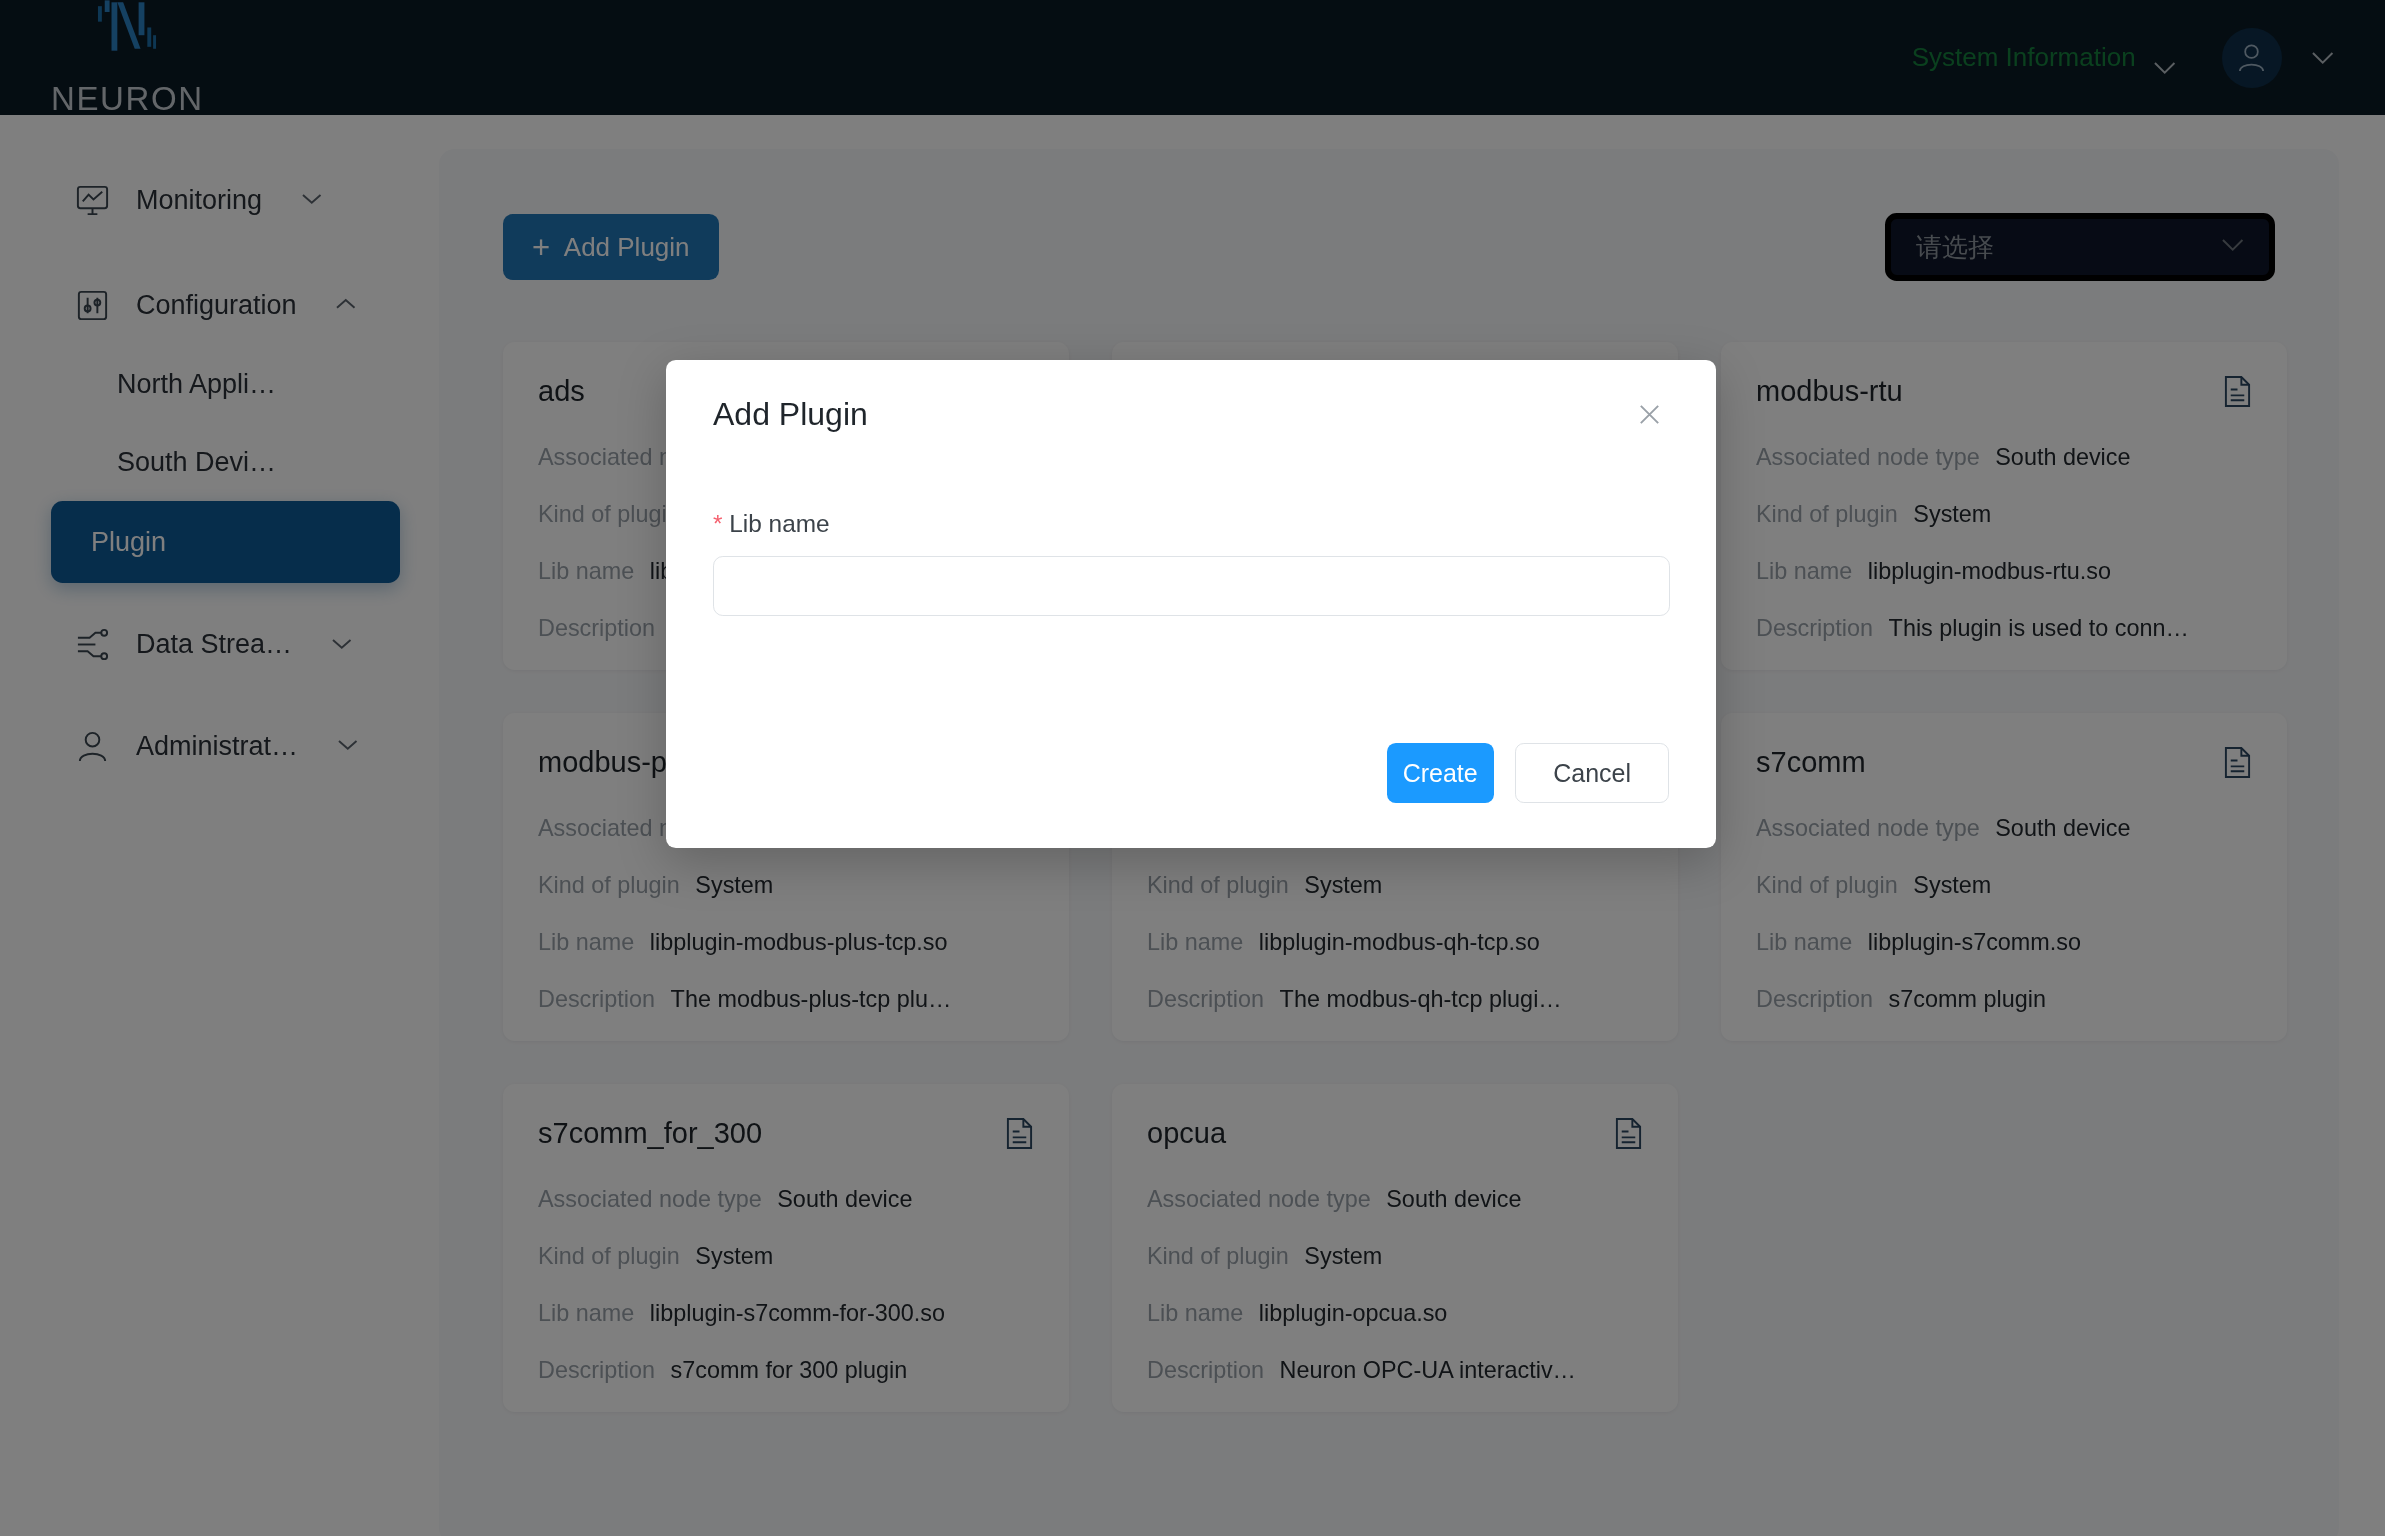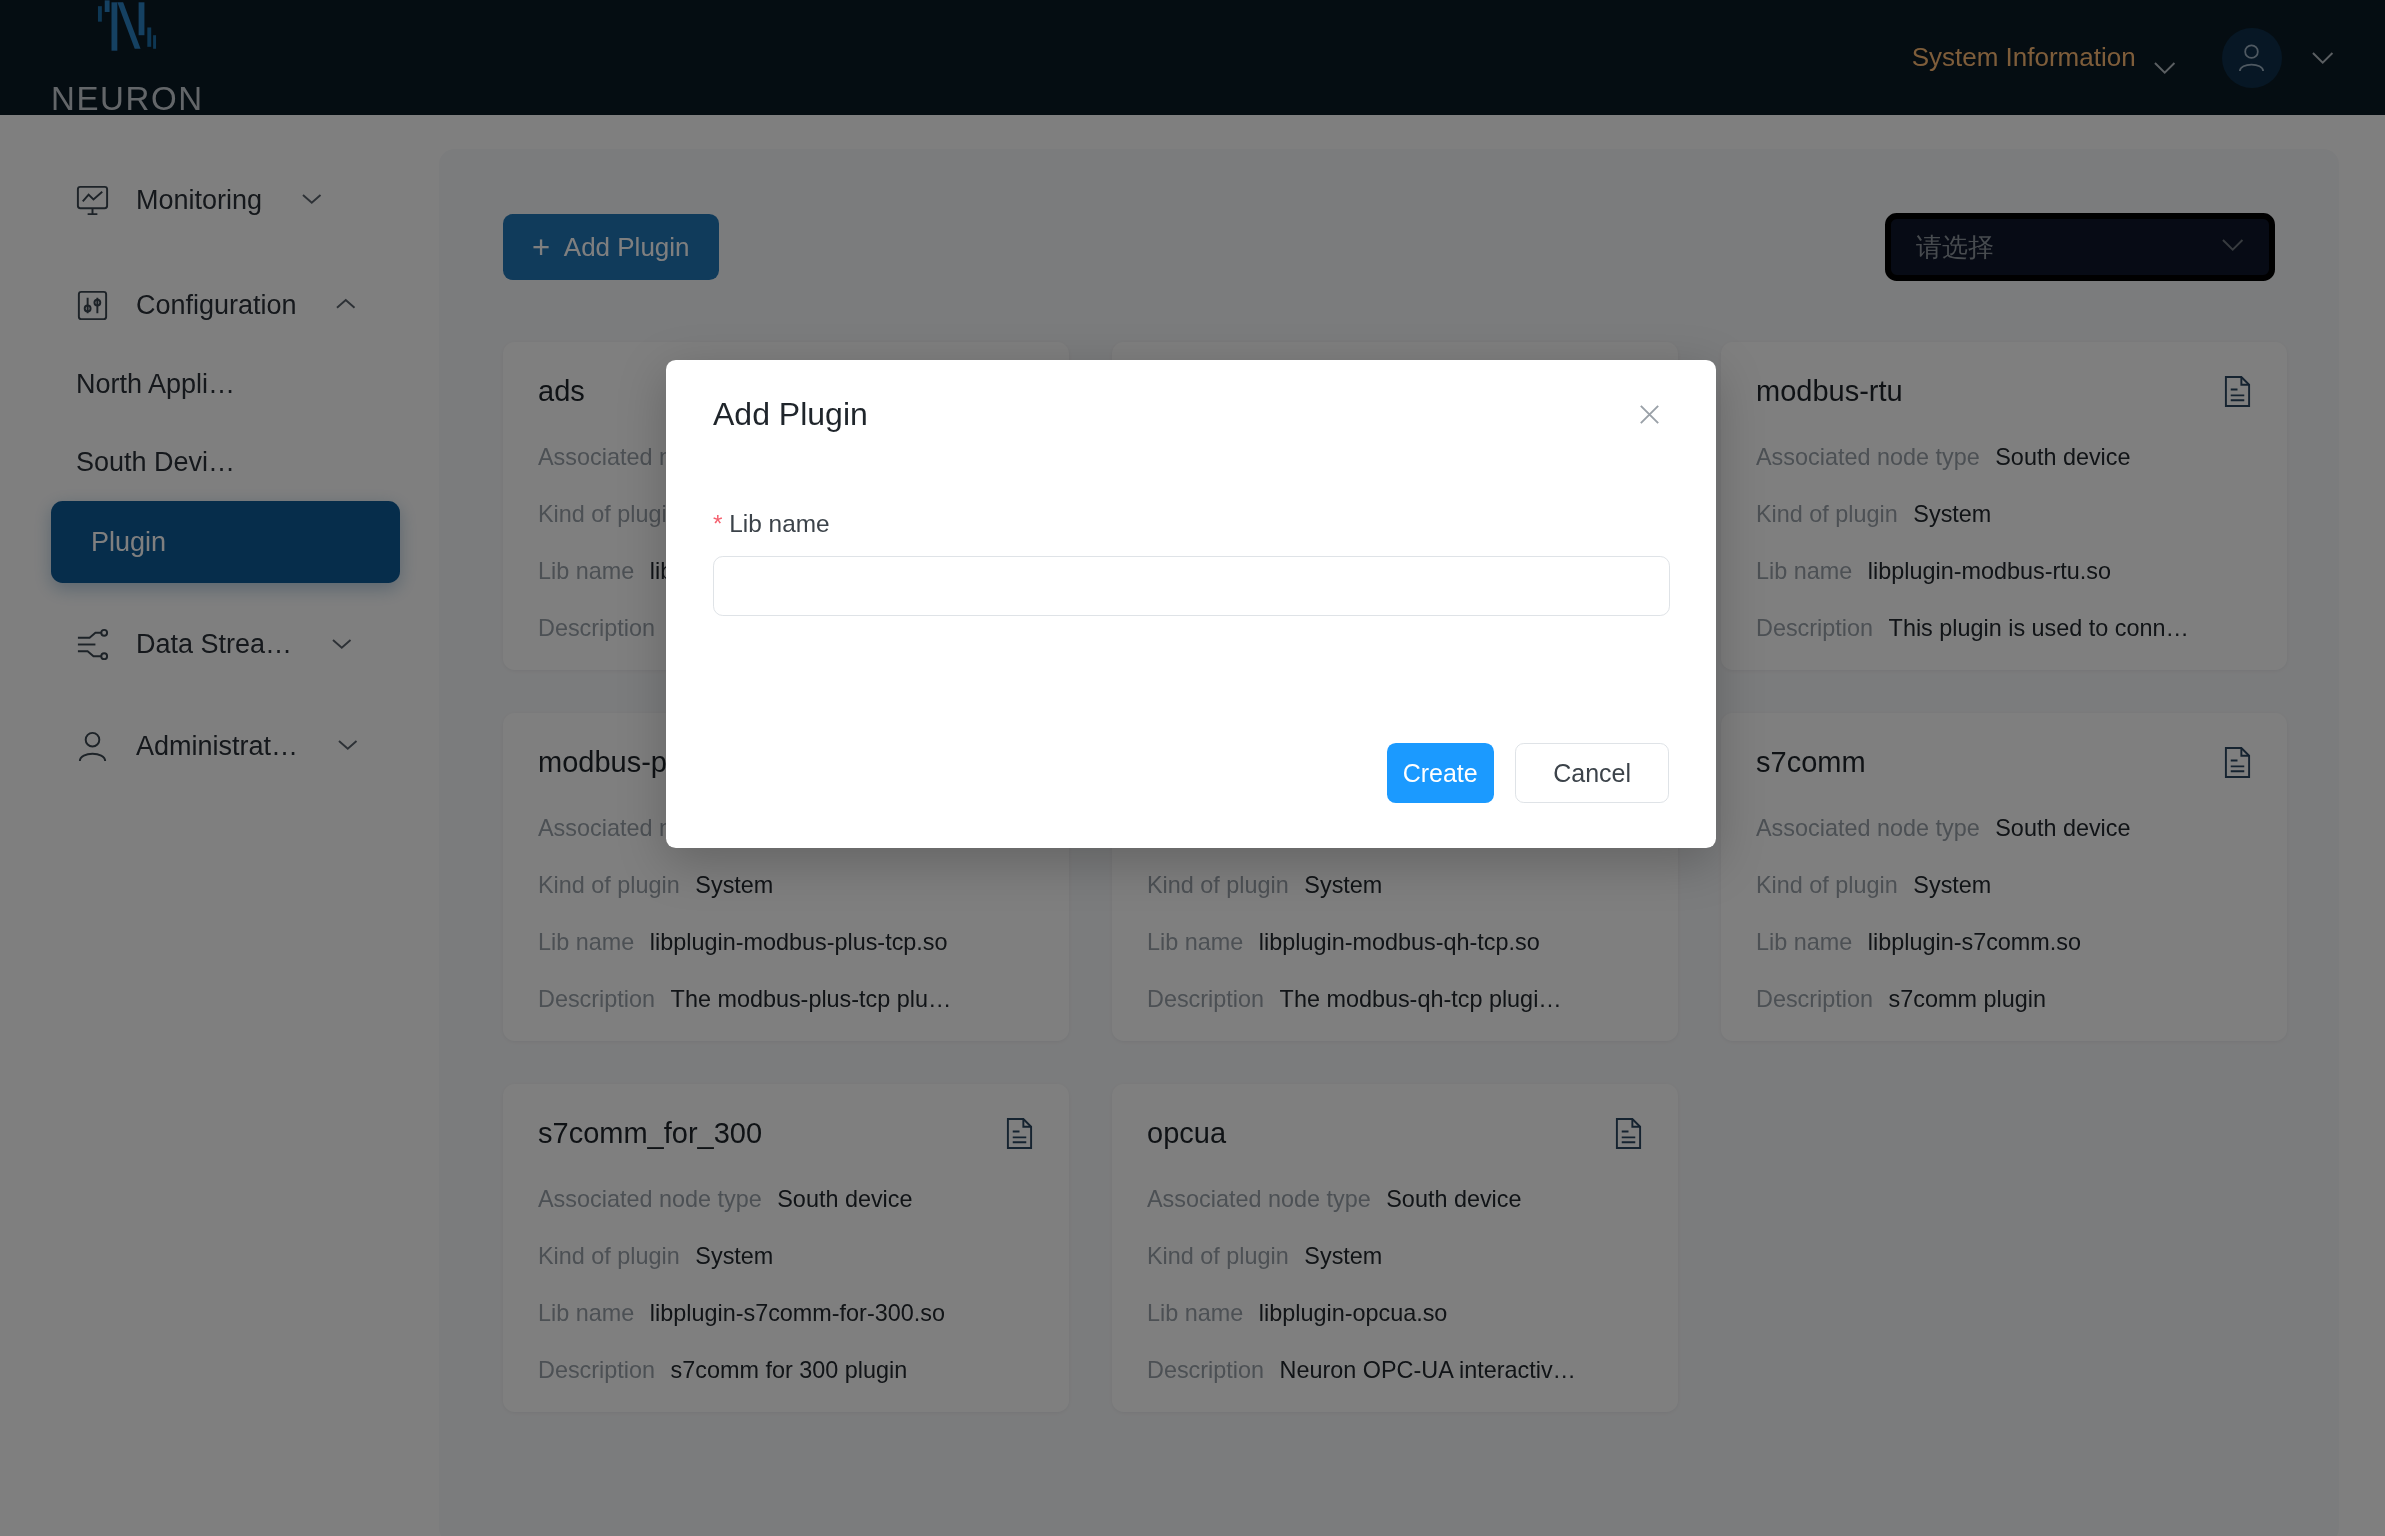--- a/index.html
+++ b/index.html
@@ -19,21 +19,21 @@
   }
   .logo-wrap { display: flex; align-items: center; gap: 25px; flex-direction: column; }
   .logo-mark { width: 60px; height: 57px; display: block; }
   .logo-text {
     color: #c7cdd2; font-size: 33px; letter-spacing: 1.6px; font-weight: 400;
   }
   .header-right {
     margin-left: auto; display: flex; align-items: center; gap: 0;
   }
   .sysinfo {
-    display: flex; align-items: center; gap: 17.6px; color: #fdba74; font-size: 26px;
+    display: flex; align-items: center; gap: 17.6px; color: #15803d; font-size: 26px;
   }
   .chev { width: 23.4px; height: 13.7px; display: inline-block; }
   .avatar {
     width: 60px; height: 60px; border-radius: 50%;
     background: #0e2f4a; display: flex; align-items: center; justify-content: center;
     margin-left: 45px;
   }
   .avatar svg { width: 33px; height: 33px; }
   .avatar-chev { margin-left: 29px; }
 
@@ -47,21 +47,21 @@
     background: #ffffff; padding-top: 45px;
   }
   .nav-item {
     height: 80px; display: flex; align-items: center; padding-left: 74px;
     gap: 25px; cursor: pointer;
   }
   .nav-item .nav-ico { width: 37px; height: 37px; flex: none; color: #3b4650; }
   .nav-item .nav-label { font-size: 27px; color: #2b3138; white-space: nowrap; }
   .nav-item .nav-chev { margin-left: 13.7px; color: #5a636c; }
   .nav-sub {
-    height: 78px; display: flex; align-items: center; padding-left: 76px;
+    height: 78px; display: flex; align-items: center; padding-left: 117px;
     font-size: 27px; color: #2b3138; cursor: pointer;
   }
   .nav-sub.active {
     background: #0d5a96; color: #ffffff; border-radius: 11.7px;
     margin: 0 39px 0 51px; padding-left: 40px; height: 82px;
     box-shadow: 0 5.9px 17.6px rgba(13,90,150,.30);
   }
   .nav-spacer-1 { height: 25px; }
   .nav-spacer-2 { height: 21.5px; }
 

